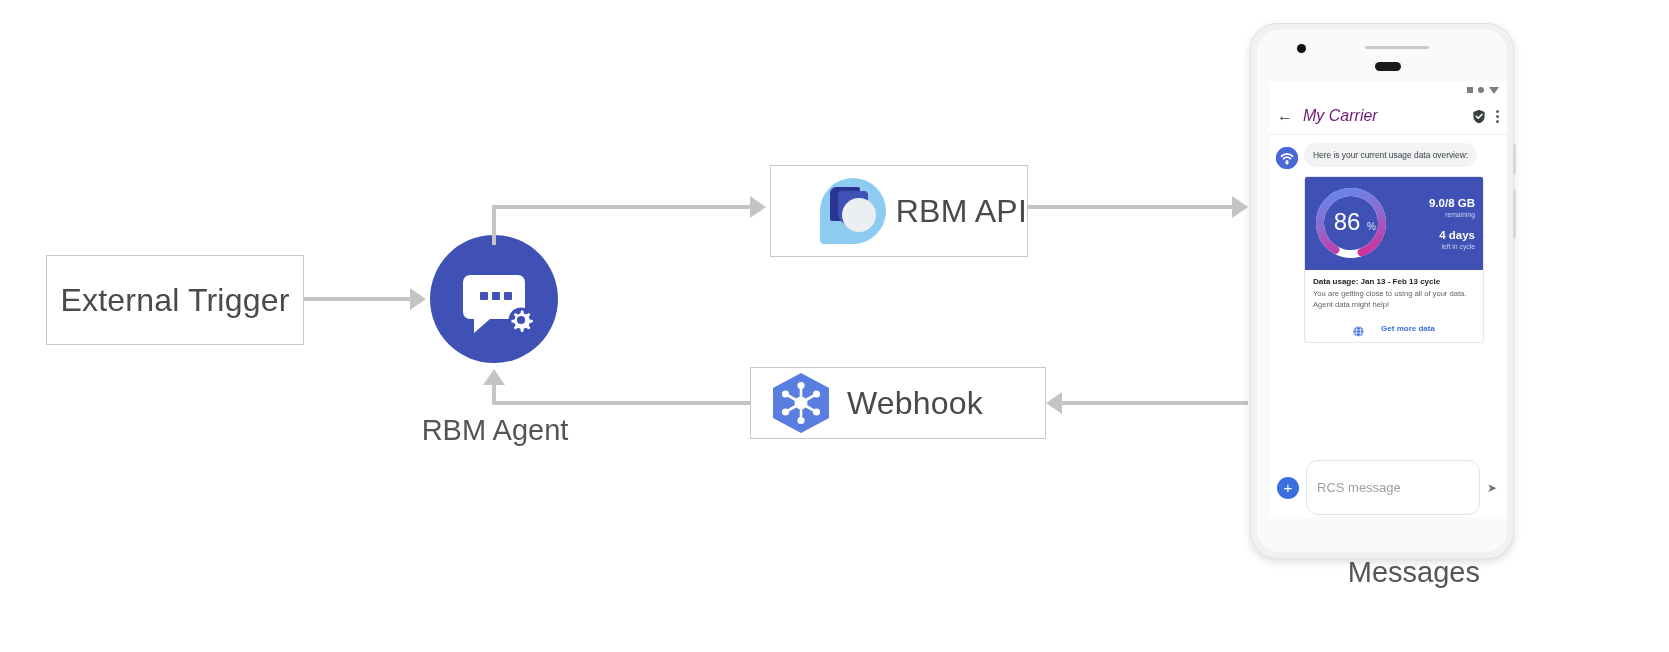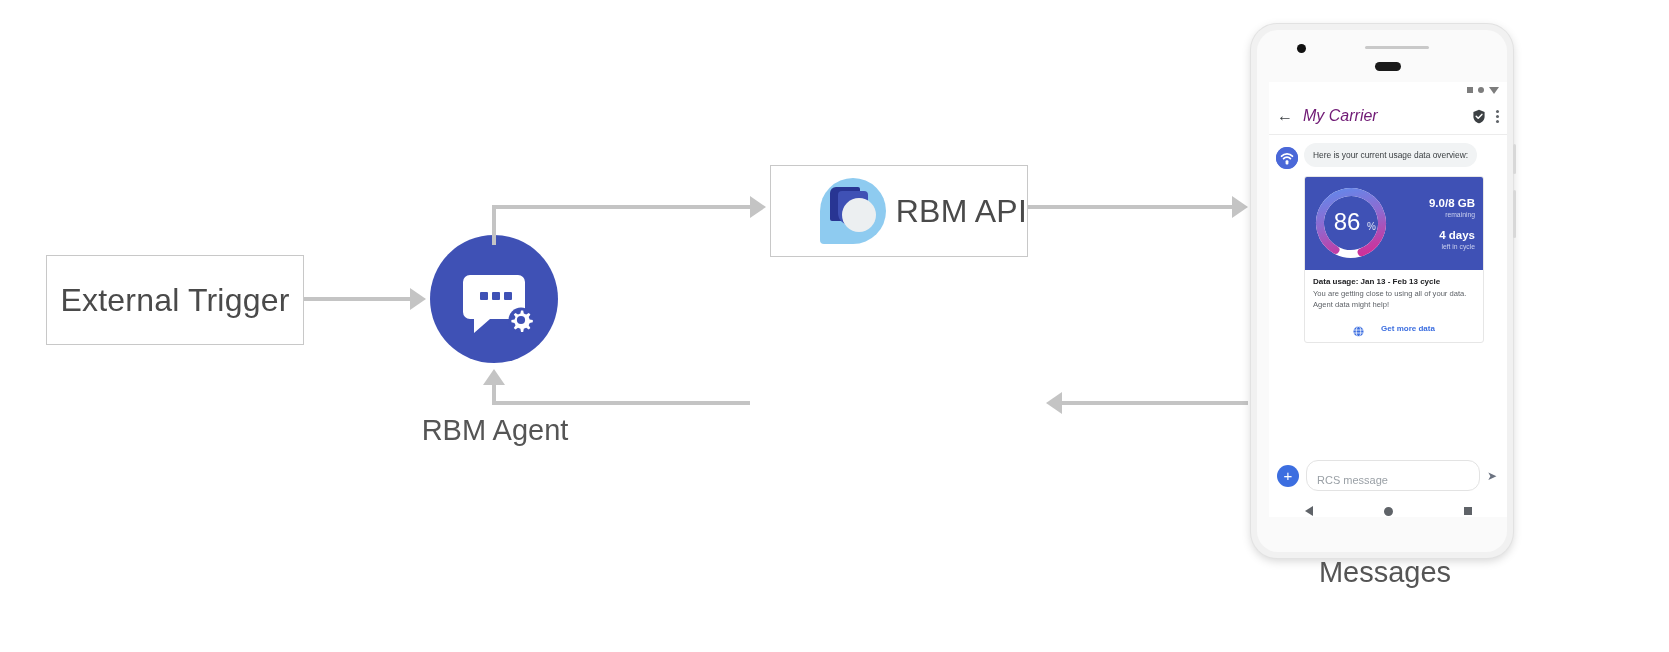--- a/index.html
+++ b/index.html
@@ -170,35 +170,35 @@
   .composer{
     display:flex;align-items:center;gap:7px;padding:7px 8px;background:#fff;
   }
   .plus-btn{
     width:22px;height:22px;border-radius:50%;background:#3c6ee0;
     color:#fff;display:flex;align-items:center;justify-content:center;
     font-size:15px;line-height:1;flex:0 0 auto;
   }
   .input-pill{
     flex:1;height:21px;border:1px solid #e3e3e3;border-radius:12px;
-    display:flex;align-items:flex-end;padding:4px 10px;
-    font-size:11px;color:#9aa0a6;
+    display:flex;align-items:center;padding:16px 10px;
+    font-size:13px;color:#9aa0a6;
   }
   .send-icon{color:#6b7280;font-size:12px;margin-right:2px;}
 
   .navbar{
     height:26px;display:flex;align-items:center;justify-content:space-around;
     background:#fff;
   }
   .nv-back{width:0;height:0;border-top:5px solid transparent;border-bottom:5px solid transparent;border-right:8px solid #5f6368;}
   .nv-home{width:9px;height:9px;border-radius:50%;background:#5f6368;}
   .nv-rec{width:8px;height:8px;background:#5f6368;}
 
   #messages-caption{
-    position:absolute;left:1290px;top:556px;width:190px;text-align:center;
+    position:absolute;left:1290px;top:556px;width:190px;text-align:right;
     font-size:29px;color:#555;font-weight:300;
   }
 </style>
 </head>
 <body>
 
 <div class="stage">
 
   <div class="node-box" id="external-trigger">
     <span class="node-label-plain">External Trigger</span>
@@ -237,20 +237,36 @@
       <div class="darkfold"></div>
       <div class="midfold"></div>
       <div class="whitecircle"></div>
     </div>
     <span class="node-label-plain">RBM API</span>
   </div>
 
   <div class="line" style="left:1028px;top:205px;width:212px;height:4px;"></div>
   <div class="arrow-head ah-right" style="left:1232px;top:196px;"></div>
 
+  <div class="node-box" id="webhook-box">
+    <div class="box-logo webhook-logo">
+      <svg width="72" height="72" viewBox="0 0 72 72">
+        <polygon points="36,6 64,21 64,51 36,66 8,51 8,21" fill="#5a7de0"></polygon>
+        <circle cx="36" cy="36" r="6.5" fill="#ffffff"></circle>
+        <circle cx="36" cy="18.5" r="3.6" fill="#ffffff"></circle>
+        <circle cx="36" cy="53.5" r="3.6" fill="#ffffff"></circle>
+        <circle cx="20.5" cy="27" r="3.6" fill="#ffffff"></circle>
+        <circle cx="51.5" cy="27" r="3.6" fill="#ffffff"></circle>
+        <circle cx="20.5" cy="45" r="3.6" fill="#ffffff"></circle>
+        <circle cx="51.5" cy="45" r="3.6" fill="#ffffff"></circle>
+        <path d="M36 22 L36 30 M36 42 L36 50 M24 29 L31 33 M48 29 L41 33 M24 43 L31 39 M48 43 L41 39" stroke="#ffffff" stroke-width="2.6" stroke-linecap="round"></path>
+      </svg>
+    </div>
+    <span class="node-label-plain">Webhook</span>
+  </div>
 
   <div class="line" style="left:1062px;top:401px;width:186px;height:4px;"></div>
   <div class="arrow-head ah-left" style="left:1046px;top:392px;"></div>
 
   <div id="phone">
     <div class="phone-sidebtn"></div>
     <div class="phone-sidebtn2"></div>
     <div id="phone-inner">
       <div class="phone-cam"></div>
       <div class="phone-speaker"></div>

